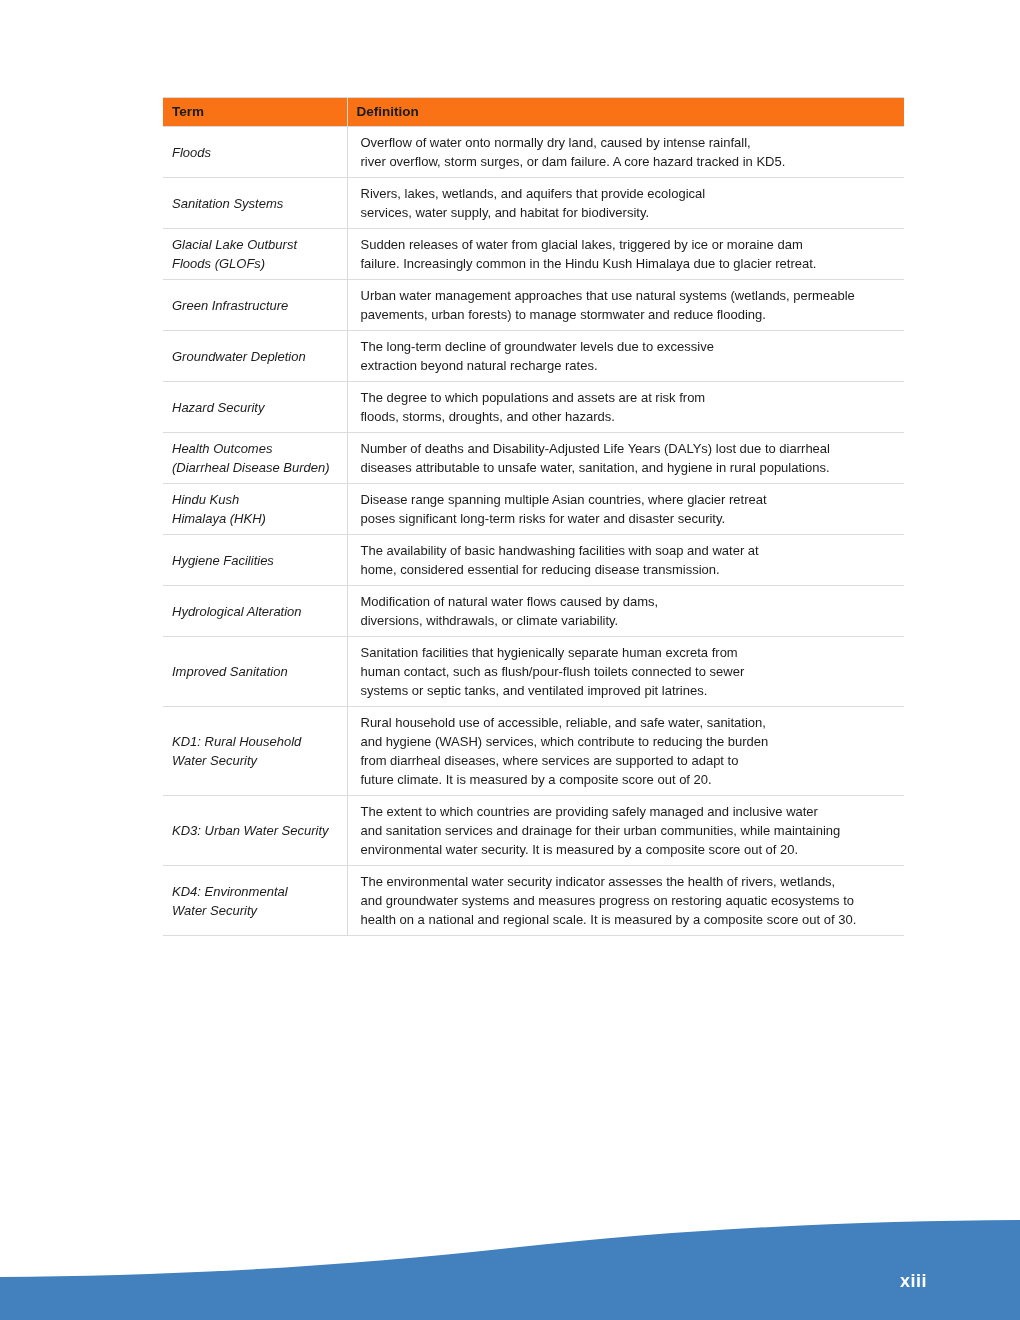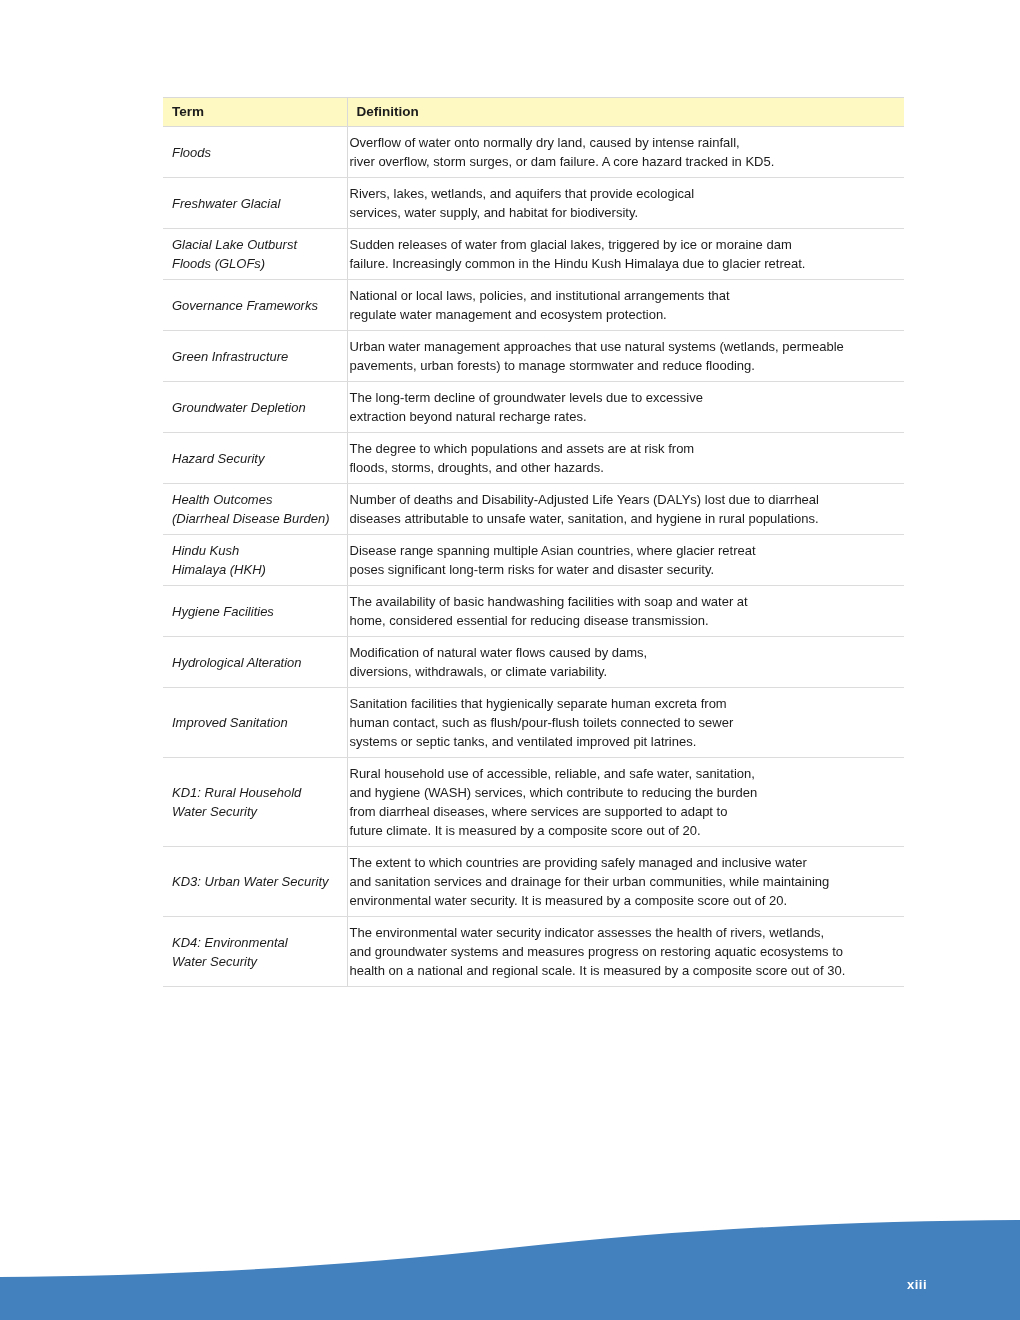--- a/index.html
+++ b/index.html
@@ -22,21 +22,21 @@
     border-collapse: collapse;
     table-layout: fixed;
     color: #1c1c1c;
   }
   .glossary-table th, .glossary-table td {
     vertical-align: middle;
     text-align: left;
     font-weight: normal;
   }
   .glossary-table thead th {
-    background: #fef9c3;
+    background: #f97316;
     border-top: 1px solid #d9d9d9;
     border-bottom: 1px solid #d9d9d9;
     font-weight: bold;
     font-size: 13.5px;
     padding: 6px 10px 6px 9px;
     line-height: 16px;
   }
   .glossary-table .col-term  { width: 184px; }
   .glossary-table th.term, .glossary-table td.term {
     border-right: 1px solid #d9d9d9;
@@ -47,36 +47,36 @@
     line-height: 19px;
     white-space: pre-line;
     padding: 6px 4px 6px 9px;
   }
   .glossary-table tbody tr:first-child td { border-top: none; }
   .glossary-table tbody td.term {
     font-style: italic;
     padding-right: 8px;
   }
   .glossary-table tbody td.def {
-    padding-left: 2px;
+    padding-left: 13px;
   }
   .footer-wave {
     position: absolute;
     left: 0;
     bottom: 0;
     width: 1020px;
     height: 110px;
     display: block;
   }
   .page-number {
     position: absolute;
     right: 93px;
     bottom: 28px;
     color: #ffffff;
-    font-size: 13px;
+    font-size: 18px;
     font-weight: bold;
     letter-spacing: 0.5px;
   }
 </style>
 </head>
 <body>
 
 <div class="page">
 
   <table class="glossary-table">
@@ -90,34 +90,29 @@
         <th class="def">Definition</th>
       </tr>
     </thead>
     <tbody>
         <tr>
           <td class="term">Floods</td>
           <td class="def">Overflow of water onto normally dry land, caused by intense rainfall,
 river overflow, storm surges, or dam failure. A core hazard tracked in KD5.</td>
         </tr>
         <tr>
-          <td class="term">Freshwater Glacial</td>
+          <td class="term">Sanitation Systems</td>
           <td class="def">Rivers, lakes, wetlands, and aquifers that provide ecological
 services, water supply, and habitat for biodiversity.</td>
         </tr>
         <tr>
           <td class="term">Glacial Lake Outburst
 Floods (GLOFs)</td>
           <td class="def">Sudden releases of water from glacial lakes, triggered by ice or moraine dam
 failure. Increasingly common in the Hindu Kush Himalaya due to glacier retreat.</td>
-        </tr>
-        <tr>
-          <td class="term">Governance Frameworks</td>
-          <td class="def">National or local laws, policies, and institutional arrangements that
-regulate water management and ecosystem protection.</td>
         </tr>
         <tr>
           <td class="term">Green Infrastructure</td>
           <td class="def">Urban water management approaches that use natural systems (wetlands, permeable
 pavements, urban forests) to manage stormwater and reduce flooding.</td>
         </tr>
         <tr>
           <td class="term">Groundwater Depletion</td>
           <td class="def">The long-term decline of groundwater levels due to excessive
 extraction beyond natural recharge rates.</td>

